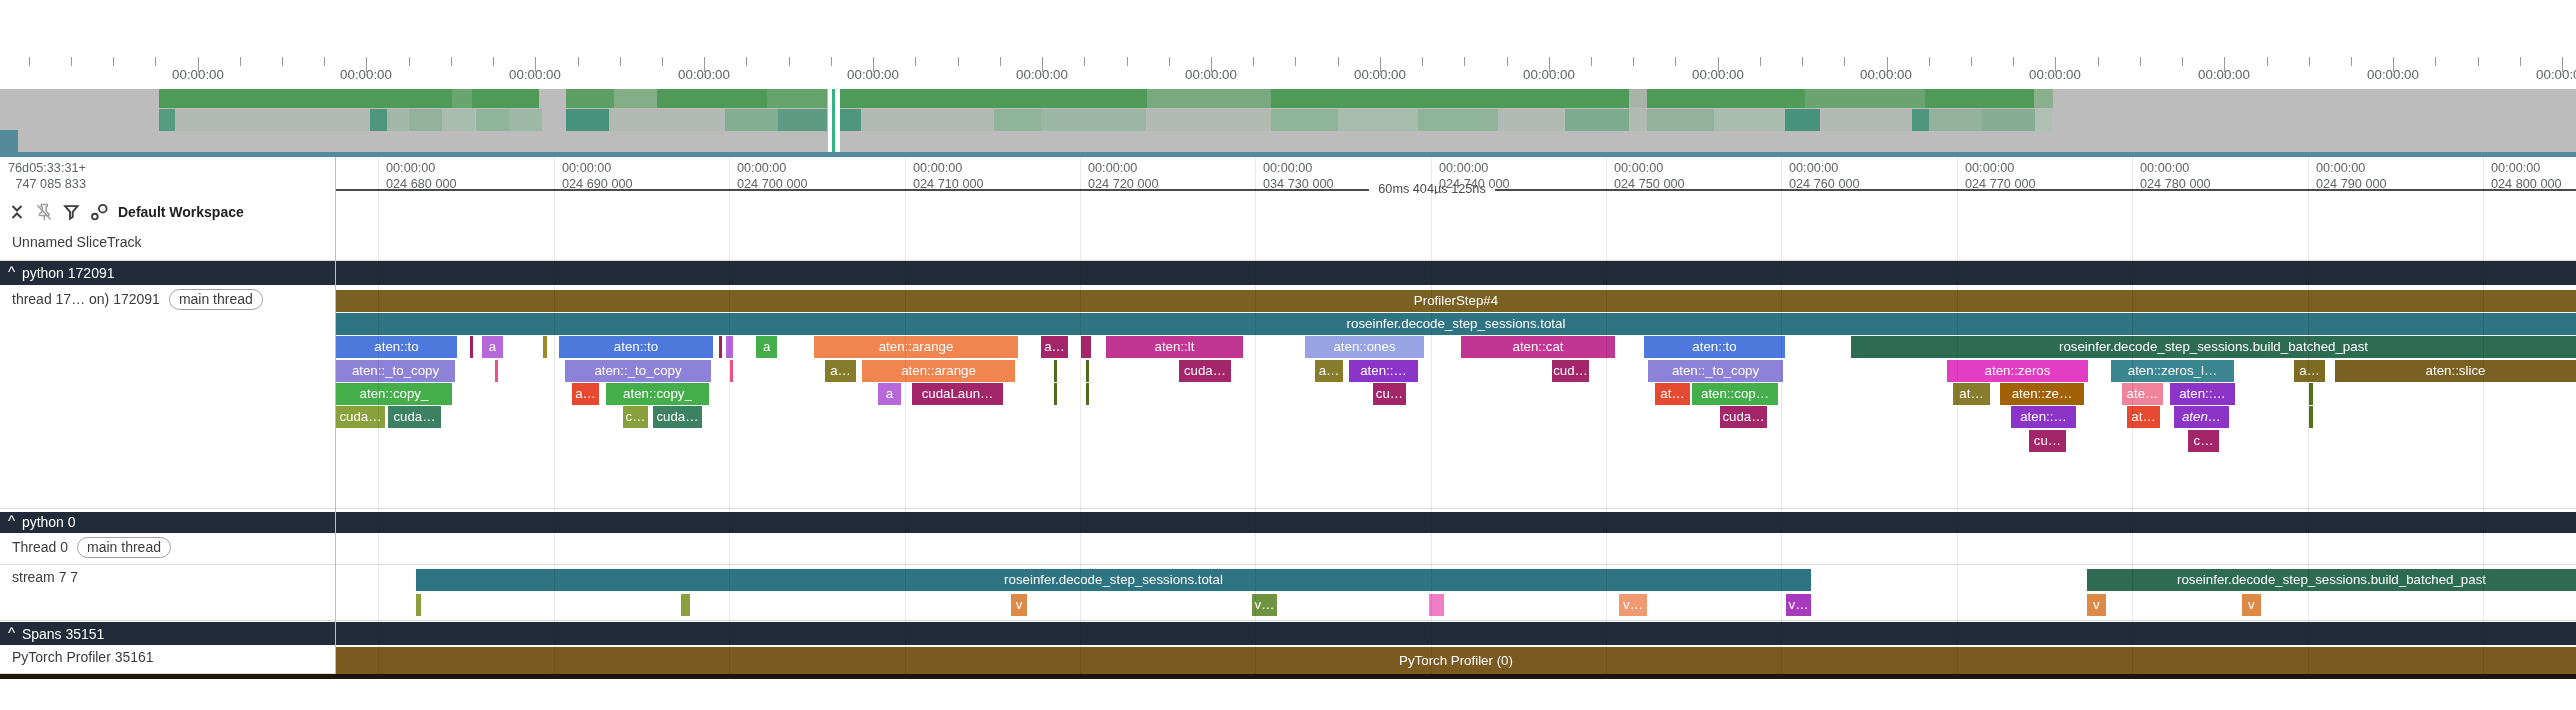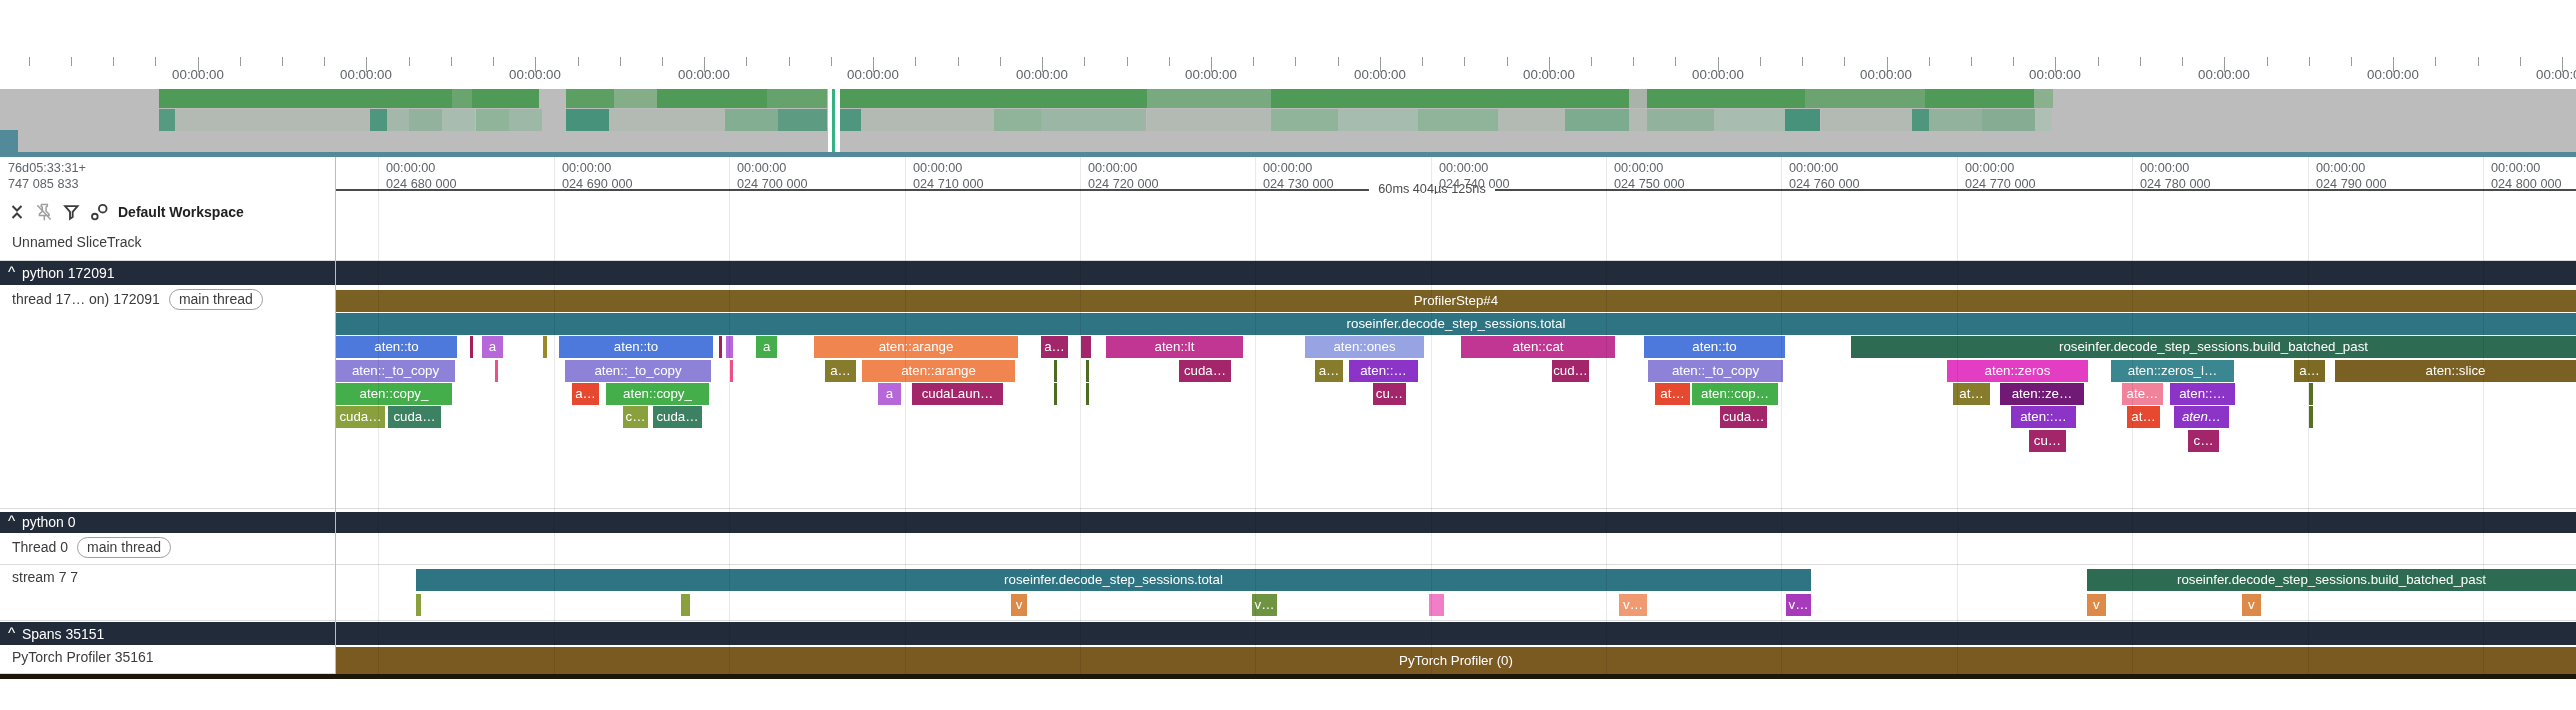--- a/index.html
+++ b/index.html
@@ -18,21 +18,21 @@
   .mlabel{position:absolute;top:67px;font-size:13.3px;color:#5f6368;transform:translateX(-50%);white-space:nowrap;}
   
   #minimap{position:absolute;left:0;top:89px;width:2576px;height:63px;background:#bcbcbc;}
   .mseg{position:absolute;}
   #mm-slot{position:absolute;top:0;height:63px;background:#fff;}
   #mm-line{position:absolute;top:0;height:63px;}
   #mm-square{position:absolute;}
   #divider{position:absolute;left:0;top:152px;width:2576px;height:5.3px;background:#528a99;}
   
   #ruler{position:absolute;left:0;top:157px;width:2576px;height:37px;background:#fff;}
-  #origin{position:absolute;left:8px;top:2.7px;font-size:12.7px;line-height:16px;color:#5f6368;}
+  #origin{position:absolute;left:8px;top:2.7px;font-size:12.7px;line-height:16px;color:#5f6368;text-align:right;}
   .rlabel{position:absolute;top:2.7px;font-size:12.7px;line-height:16px;color:#5f6368;white-space:nowrap;}
   #span-line{position:absolute;left:335px;top:32px;width:2241px;height:2px;background:#4a4a4a;}
   #span-label{position:absolute;left:1432px;top:25px;transform:translateX(-50%);background:#fff;
               padding:0 9.3px;font-size:12.7px;color:#4a4a4a;white-space:nowrap;}
   .hline{position:absolute;left:0;width:2576px;height:0.7px;background:#d6d6d6;}
   
   #wsrow{position:absolute;left:0;top:194px;width:2576px;height:36px;background:#fff;display:flex;align-items:center;}
   #wsrow svg{margin-left:8px;flex:0 0 auto;}
   #ws-title{margin-left:9.3px;font-size:14px;font-weight:700;color:#212121;}
   
@@ -212,21 +212,21 @@
       <div class="rlabel" style="left: 913px;">
         <div>00:00:00</div>
         <div>024 710 000</div>
       </div>
       <div class="rlabel" style="left: 1088px;">
         <div>00:00:00</div>
         <div>024 720 000</div>
       </div>
       <div class="rlabel" style="left: 1263px;">
         <div>00:00:00</div>
-        <div>024 730 000</div>
+        <div>034 730 000</div>
       </div>
       <div class="rlabel" style="left: 1439px;">
         <div>00:00:00</div>
         <div>024 740 000</div>
       </div>
       <div class="rlabel" style="left: 1614px;">
         <div>00:00:00</div>
         <div>024 750 000</div>
       </div>
       <div class="rlabel" style="left: 1789px;">
@@ -327,21 +327,21 @@
         <div class="slice" style="left: 572px; top: 98px; width: 27px; background: rgb(230, 73, 47); height: 22px; line-height: 22px;">a…</div>
         <div class="slice" style="left: 606px; top: 98px; width: 103px; background: rgb(67, 174, 74); height: 22px; line-height: 22px;">aten::copy_</div>
         <div class="slice" style="left: 878px; top: 98px; width: 23px; background: rgb(182, 103, 217); height: 22px; line-height: 22px;">a</div>
         <div class="slice" style="left: 912px; top: 98px; width: 91px; background: rgb(163, 38, 107); height: 22px; line-height: 22px;">cudaLaun…</div>
         <div class="slice" style="left: 1054px; top: 98px; width: 3.3px; background: rgb(78, 107, 31); height: 22px; line-height: 22px;"></div>
         <div class="slice" style="left: 1086px; top: 98px; width: 2.7px; background: rgb(78, 107, 31); height: 22px; line-height: 22px;"></div>
         <div class="slice" style="left: 1373px; top: 98px; width: 33px; background: rgb(163, 38, 107); height: 22px; line-height: 22px;">cu…</div>
         <div class="slice" style="left: 1655px; top: 98px; width: 35px; background: rgb(230, 73, 47); height: 22px; line-height: 22px;">at…</div>
         <div class="slice" style="left: 1692px; top: 98px; width: 86px; background: rgb(67, 174, 74); height: 22px; line-height: 22px;">aten::cop…</div>
         <div class="slice" style="left: 1953px; top: 98px; width: 37px; background: rgb(134, 124, 44); height: 22px; line-height: 22px;">at…</div>
-        <div class="slice" style="left: 2000px; top: 98px; width: 84px; background: #701a75; height: 22px; line-height: 22px;">aten::ze…</div>
+        <div class="slice" style="left: 2000px; top: 98px; width: 84px; background: #a16207; height: 22px; line-height: 22px;">aten::ze…</div>
         <div class="slice" style="left: 2122px; top: 98px; width: 41px; background: rgb(240, 130, 155); height: 22px; line-height: 22px;">ate…</div>
         <div class="slice" style="left: 2170px; top: 98px; width: 65px; background: rgb(140, 51, 200); height: 22px; line-height: 22px;">aten::…</div>
         <div class="slice" style="left: 2309px; top: 98px; width: 4px; background: rgb(85, 112, 31); height: 22px; line-height: 22px;"></div>
         <div class="slice" style="left: 336px; top: 121px; width: 49px; background: rgb(138, 160, 60); height: 22px; line-height: 22px;">cuda…</div>
         <div class="slice" style="left: 388px; top: 121px; width: 53px; background: rgb(61, 129, 99); height: 22px; line-height: 22px;">cuda…</div>
         <div class="slice" style="left: 623px; top: 121px; width: 25px; background: rgb(138, 160, 60); height: 22px; line-height: 22px;">c…</div>
         <div class="slice" style="left: 653px; top: 121px; width: 49px; background: rgb(61, 129, 99); height: 22px; line-height: 22px;">cuda…</div>
         <div class="slice" style="left: 1720px; top: 121px; width: 47px; background: rgb(163, 38, 107); height: 22px; line-height: 22px;">cuda…</div>
         <div class="slice" style="left: 2011px; top: 121px; width: 65px; background: rgb(140, 51, 200); height: 22px; line-height: 22px;">aten::…</div>
         <div class="slice" style="left: 2127px; top: 121px; width: 33px; background: rgb(230, 73, 47); height: 22px; line-height: 22px;">at…</div>

